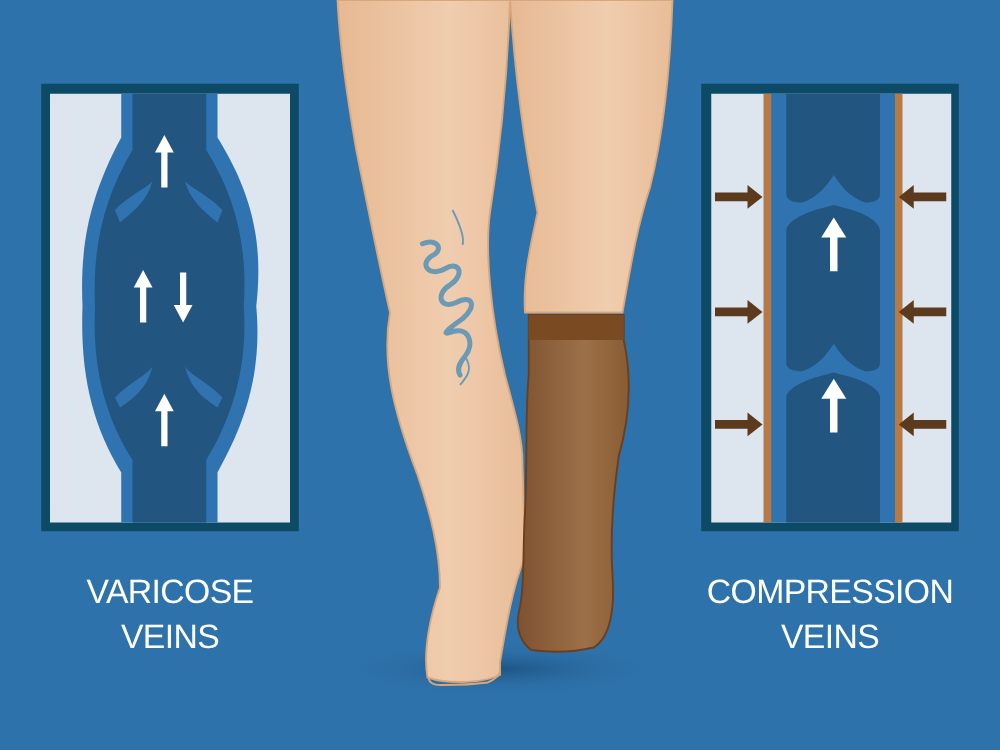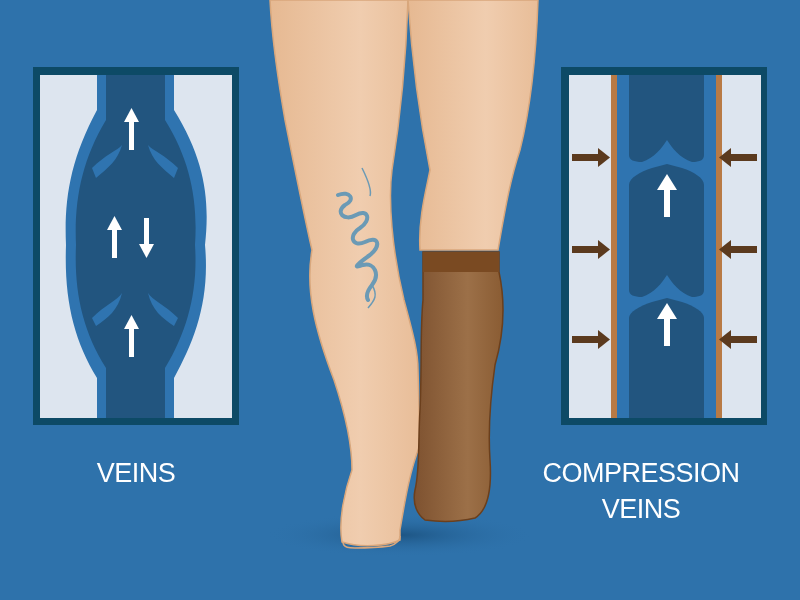--- a/index.html
+++ b/index.html
@@ -98,18 +98,19 @@
     <path d="M372,285 C378,295 375,300 368,308" fill="none" stroke="#6b9ab5" stroke-width="1.5"></path>
   </g>
   <g>
     <path d="M408,0 L538,0 C536,60 530,110 520,150 C510,180 505,210 498,250 L420,250 C418,220 426,190 430,170 C420,120 412,60 408,0 Z" fill="url(#skin)" stroke="#d9a77c" stroke-width="1.5"></path>
     <path d="M423,252 L499,252 L499,272 C505,300 505,330 495,365 C490,400 488,430 490,460 C492,490 488,510 475,518 C458,522 440,522 425,520 C418,515 412,505 415,490 C420,470 418,440 420,410 C422,370 420,330 423,300 Z" fill="url(#sock)" stroke="#6b3f1c" stroke-width="1.5"></path>
     <rect x="423" y="252" width="76" height="20" fill="#7a4a22"></rect>
   </g>
 </svg>
 
 <div class="label" style="left:33px;top:455px;width:206px;">
+  <span>VARICOSE</span>
   <span>VEINS</span>
 </div>
-<div class="label" style="left:528px;top:455px;width:226px;">
+<div class="label" style="left:551px;top:455px;width:226px;">
   <span>COMPRESSION</span>
   <span>VEINS</span>
 </div>
 
 </body></html>

